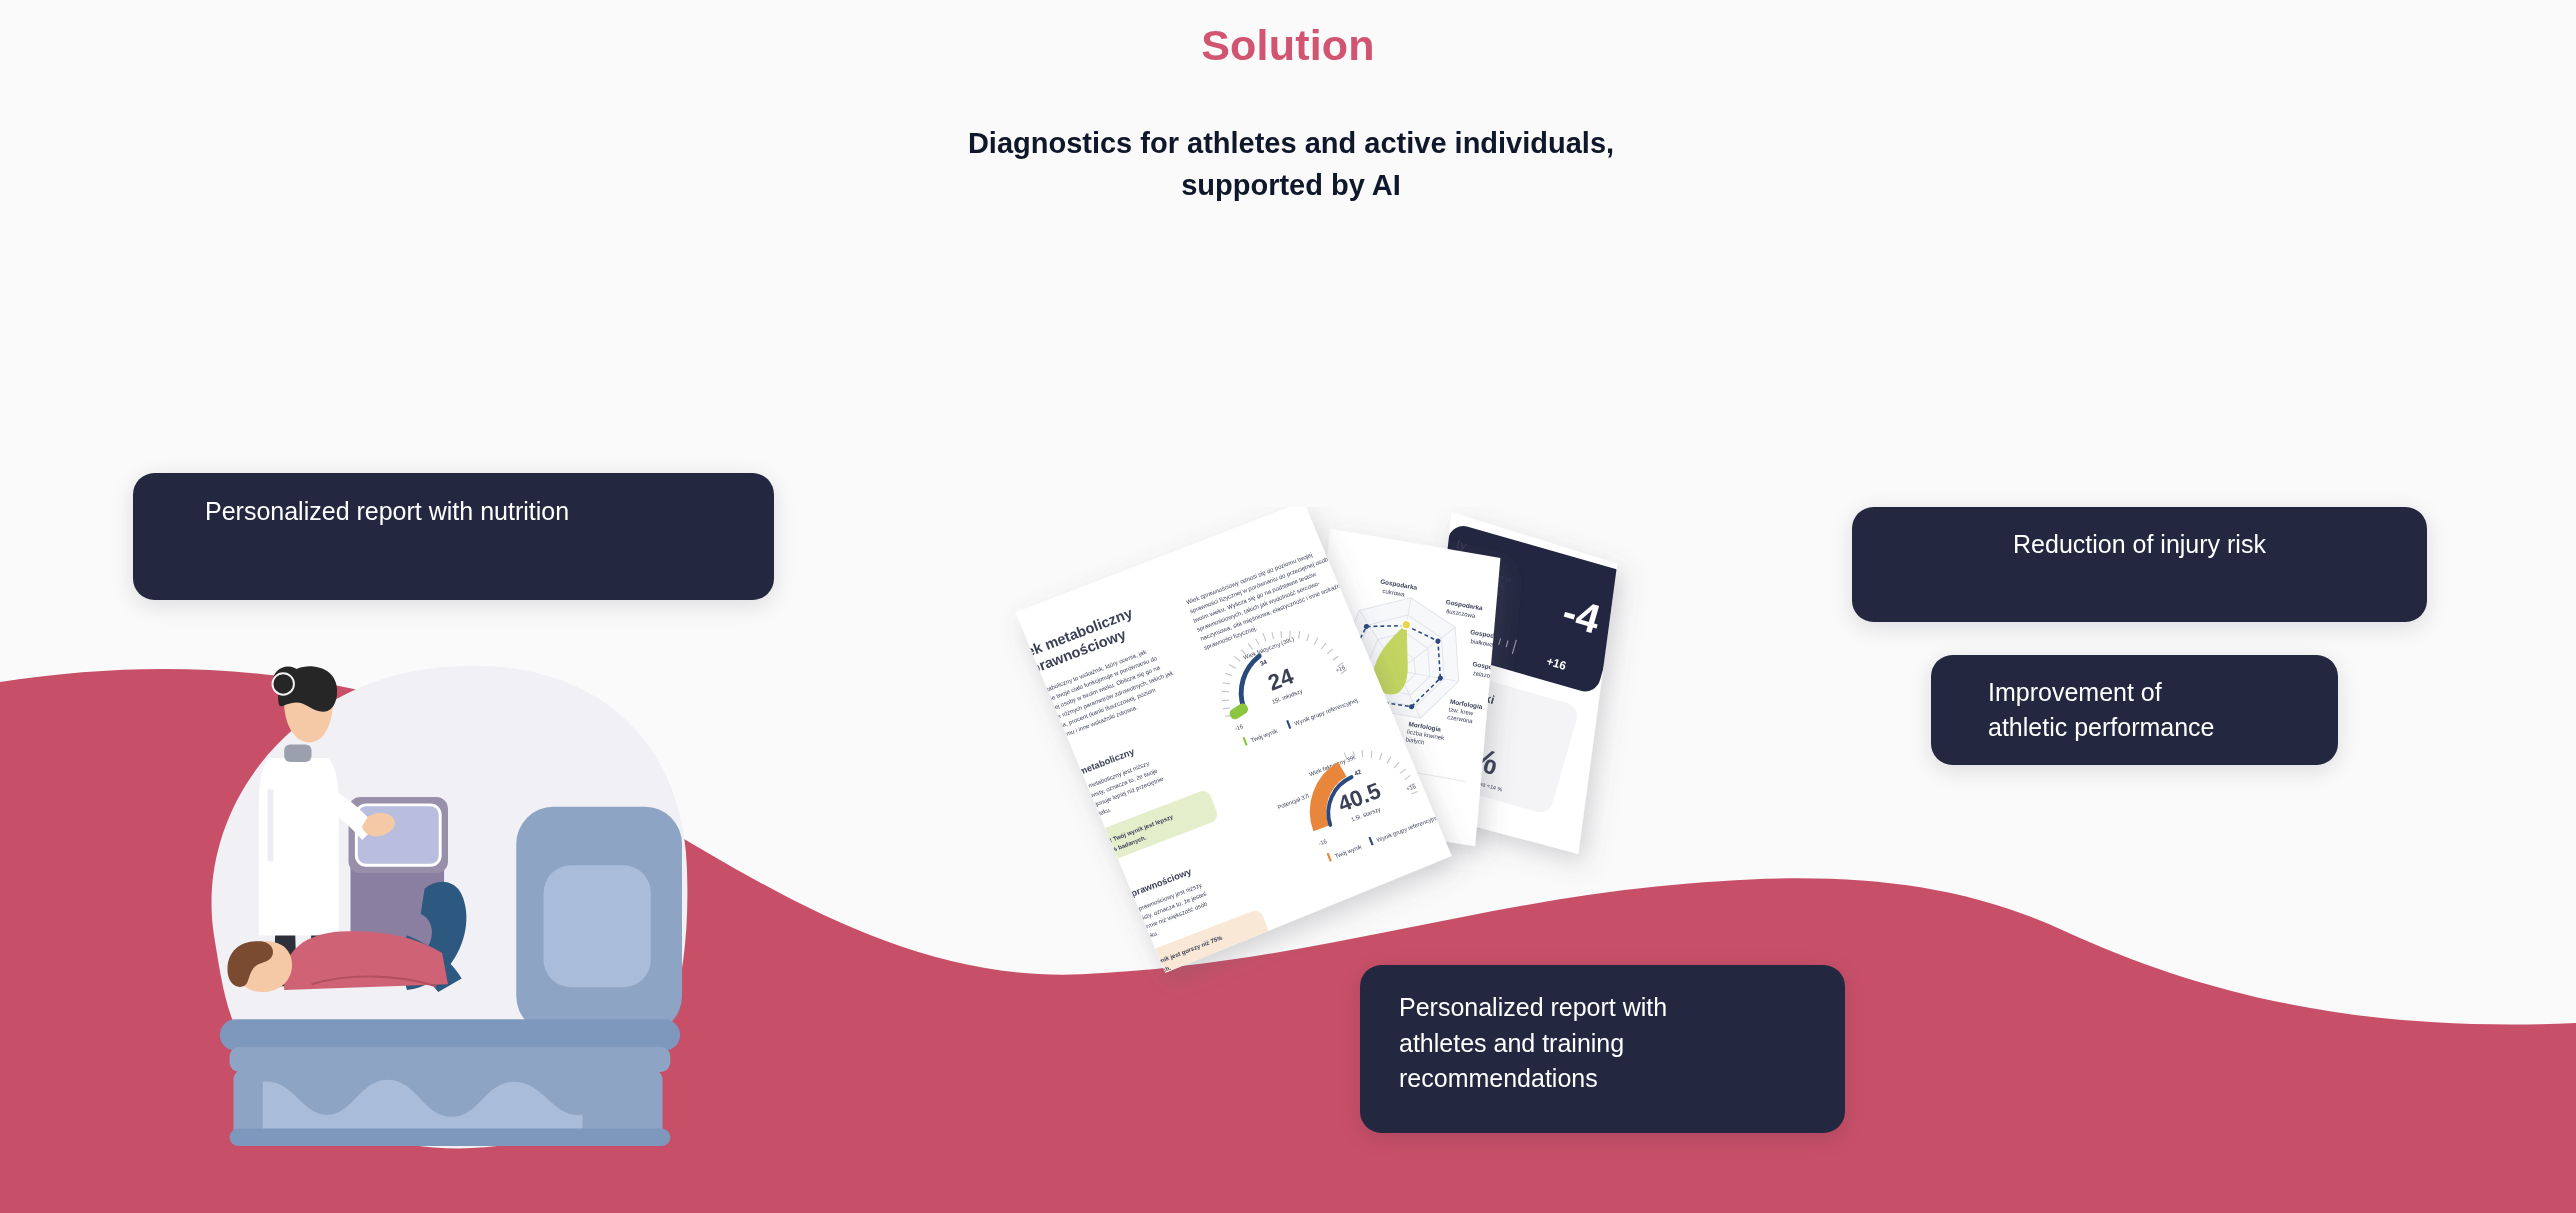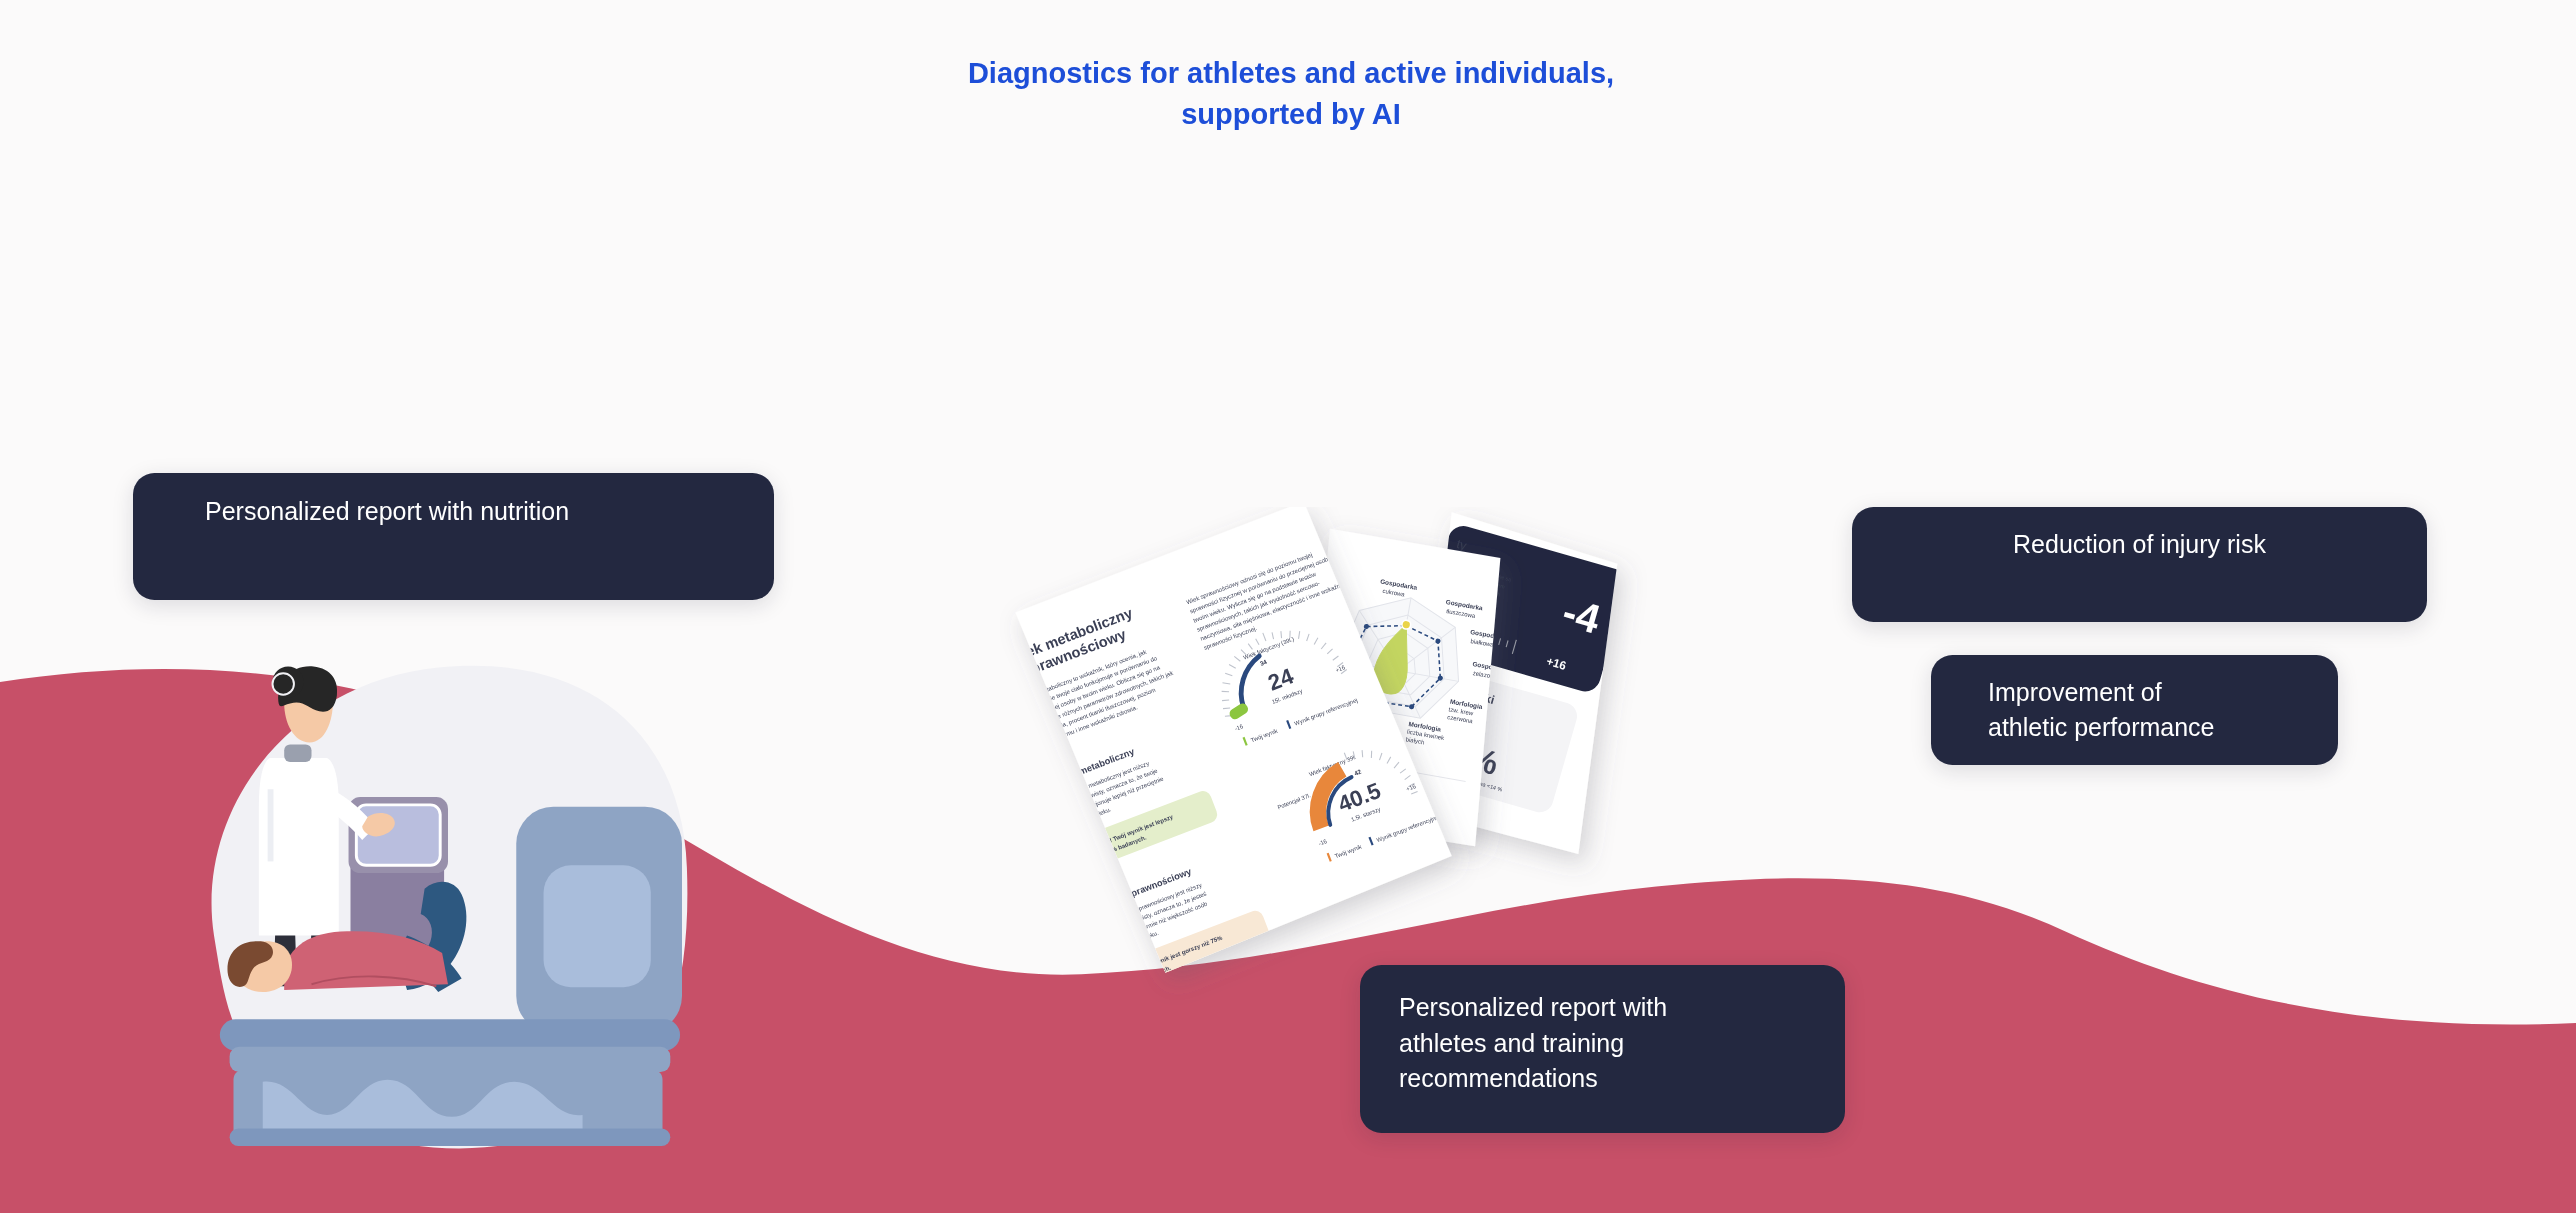--- a/index.html
+++ b/index.html
@@ -17,21 +17,21 @@
   
   .header { position:absolute; left:0; top:0; width:2576px; text-align:center; z-index:6; }
   .solution-title {
     margin-top:21.4px;
     font-size:43px; font-weight:bold; letter-spacing:0.2px;
     color:#d15470;
   }
   .subtitle {
     margin-top:53px;
     font-size:29px; line-height:1.42; font-weight:bold;
-    color:#1d4ed8;
+    color:#0f172a;
     margin-left:6px;
   }
   .subtitle .l2 { display:block; }
 
   
   .callout {
     position:absolute; z-index:20;
     background:#232840; color:#ffffff;
     border-radius:21.4px;
     display:flex; 
@@ -66,20 +66,21 @@
              C 180,672 360,686 520,760
              C 700,842 880,1010 1110,1000
              C 1330,990 1500,930 1700,910
              C 1870,892 2000,900 2120,956
              C 2260,1020 2420,1060 2644,1050
              L 2644,1246 L 0,1246 Z"></path>
   </svg>
 
   
   <div class="header">
+    <div class="solution-title">Solution</div>
     <div class="subtitle">
       <span class="l1">Diagnostics for athletes and active individuals,</span>
       <span class="l2">supported by AI</span>
     </div>
   </div>
 
   
   <svg id="illustration" width="546" height="507" viewBox="0 0 560 520">
 
     <path fill="#f1f1f5" d="M40,300 C20,170 120,40 270,25 C420,10 520,90 525,230

